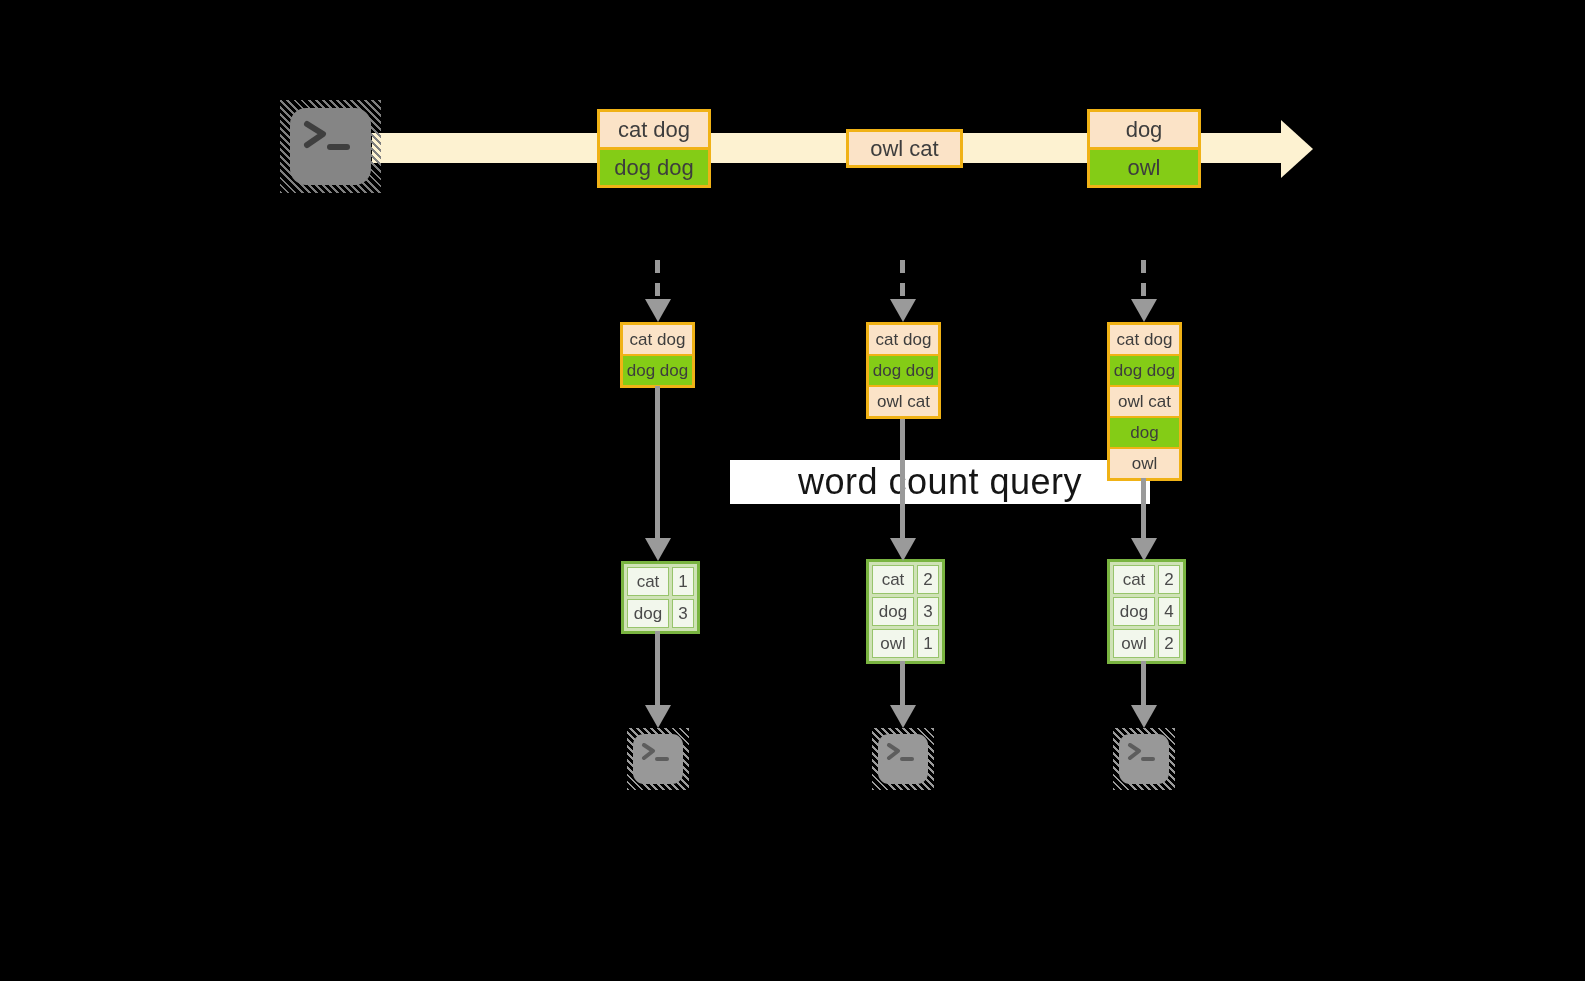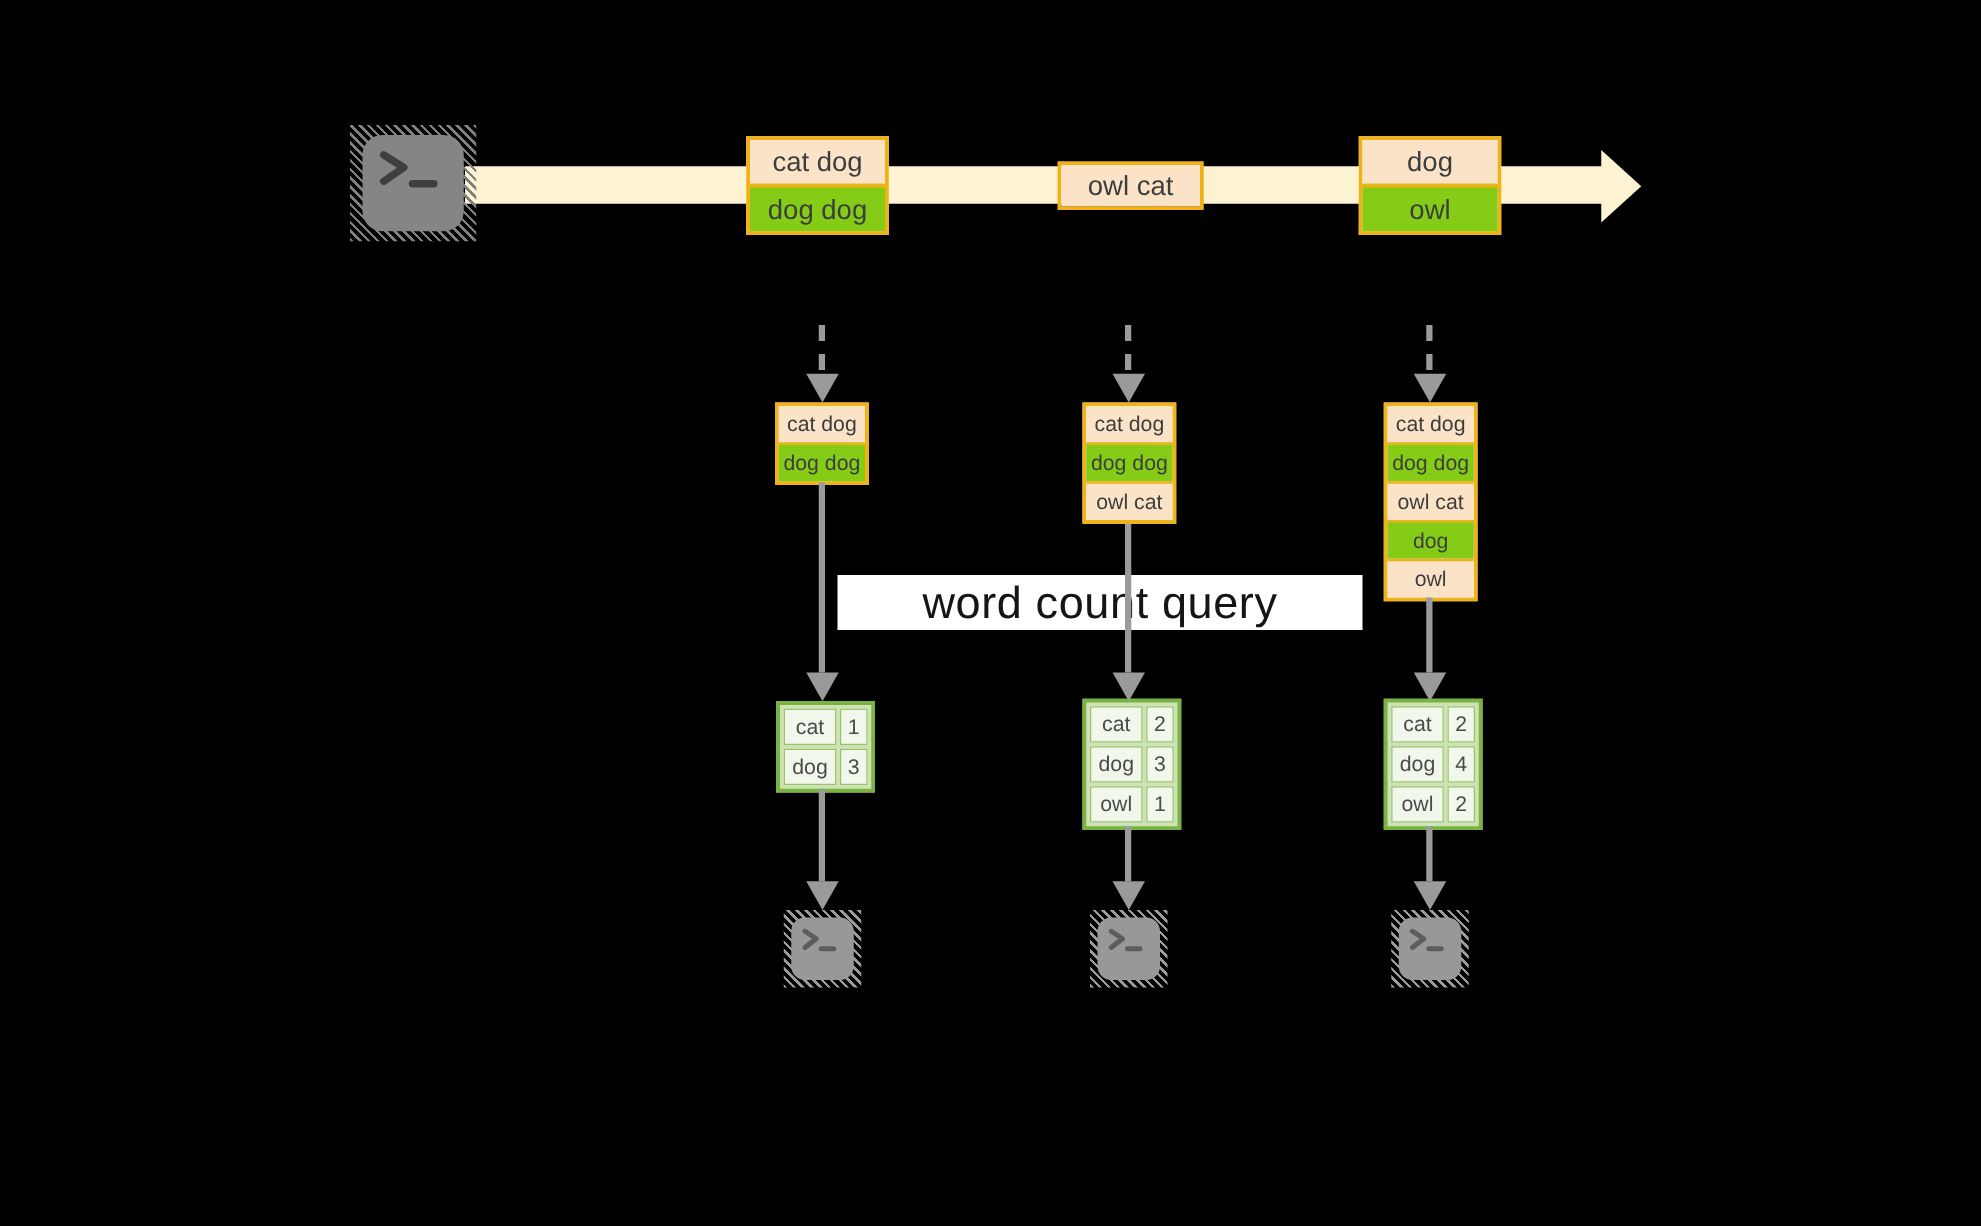--- a/index.html
+++ b/index.html
@@ -32,21 +32,21 @@
   .bcell.single{height:33px;}
   .scell{height:29px;display:flex;align-items:center;justify-content:center;
     font-size:17px;color:#3d3d3d;border-top:2px solid #f0b216;}
   .scell:first-child{border-top:none;}
   
   .vline{position:absolute;width:5px;background:#9a9a9a;z-index:4;}
   .vline.dashed{background:repeating-linear-gradient(180deg,#9a9a9a 0,#9a9a9a 13px,transparent 13px,transparent 23px);}
   .tri-down{position:absolute;width:0;height:0;z-index:4;
     border-left:13px solid transparent;border-right:13px solid transparent;border-top:23px solid #9a9a9a;}
   
-  .banner{position:absolute;left:670px;top:460px;width:420px;height:44px;background:#ffffff;z-index:1;
+  .banner{position:absolute;left:730px;top:460px;width:420px;height:44px;background:#ffffff;z-index:1;
     display:flex;align-items:center;justify-content:center;
     font-size:36px;font-weight:300;color:#151515;letter-spacing:0.5px;}
   
   .gtable{position:absolute;z-index:2;border:3px solid #79b440;background:#cfe2b6;
     padding:3px;display:flex;flex-direction:column;gap:3px;}
   .grow{display:flex;gap:3px;height:29px;}
   .gcell{box-sizing:border-box;background:#f2f7ec;border:1px solid #97c46b;
     display:flex;align-items:center;justify-content:center;font-size:17px;color:#4a4a4a;}
   .gword{width:42px;}
   .gnum{width:22px;}

